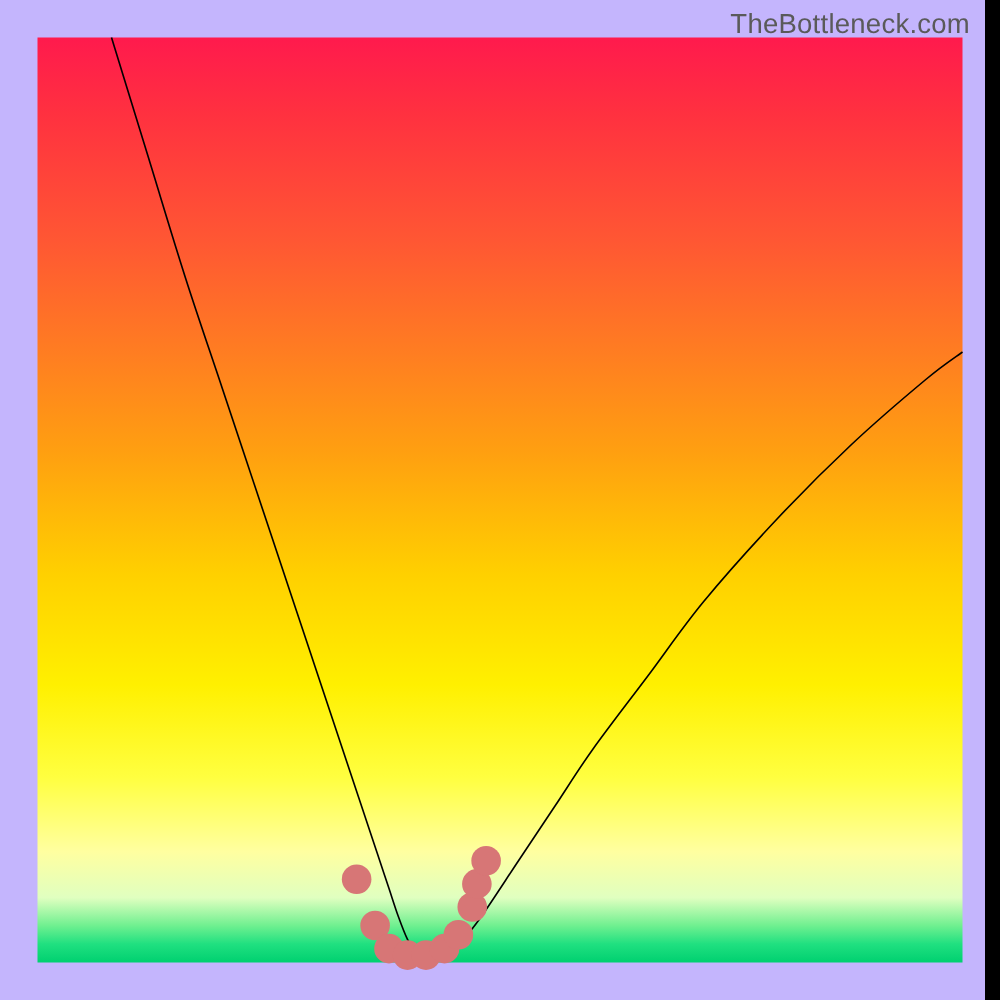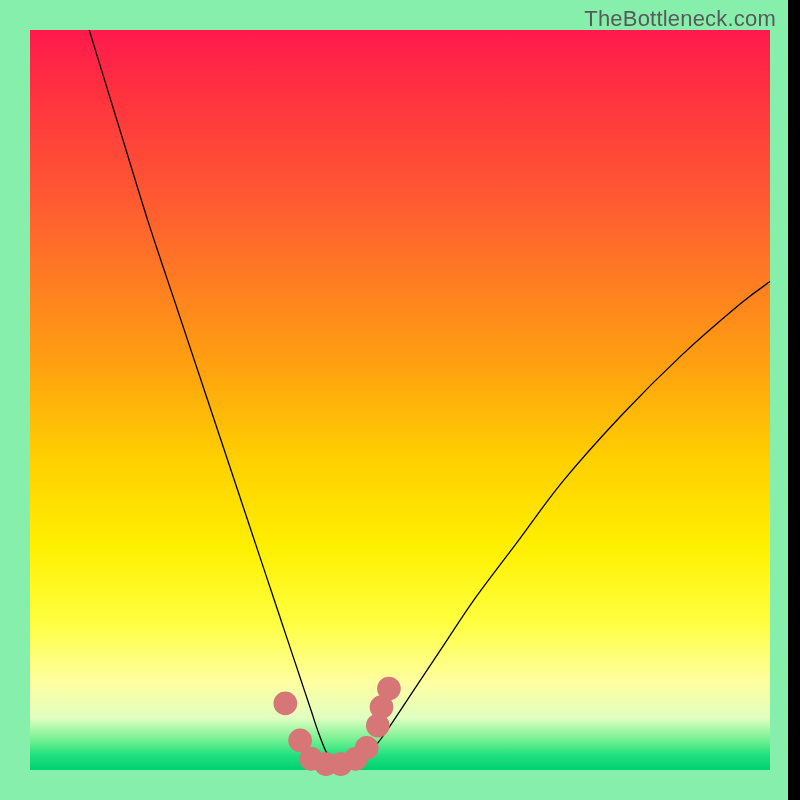--- a/index.html
+++ b/index.html
@@ -1,21 +1,21 @@
 <!DOCTYPE html>
 <html><head>
 <meta charset="utf-8">
 <style>
   * { margin: 0; padding: 0; box-sizing: border-box; }
   html, body { width: 800px; height: 800px; overflow: hidden; background: #000; }
   .stage {
     position: relative;
     width: 788px;
     height: 800px;
-    background: #86efac;
+    background: #c4b5fd;
   }
   .plot-area {
     position: absolute;
     left: 30px;
     top: 30px;
     width: 740px;
     height: 740px;
     background: linear-gradient(to bottom,
       #ff1a4d 0%,
       #ff3040 8%,

